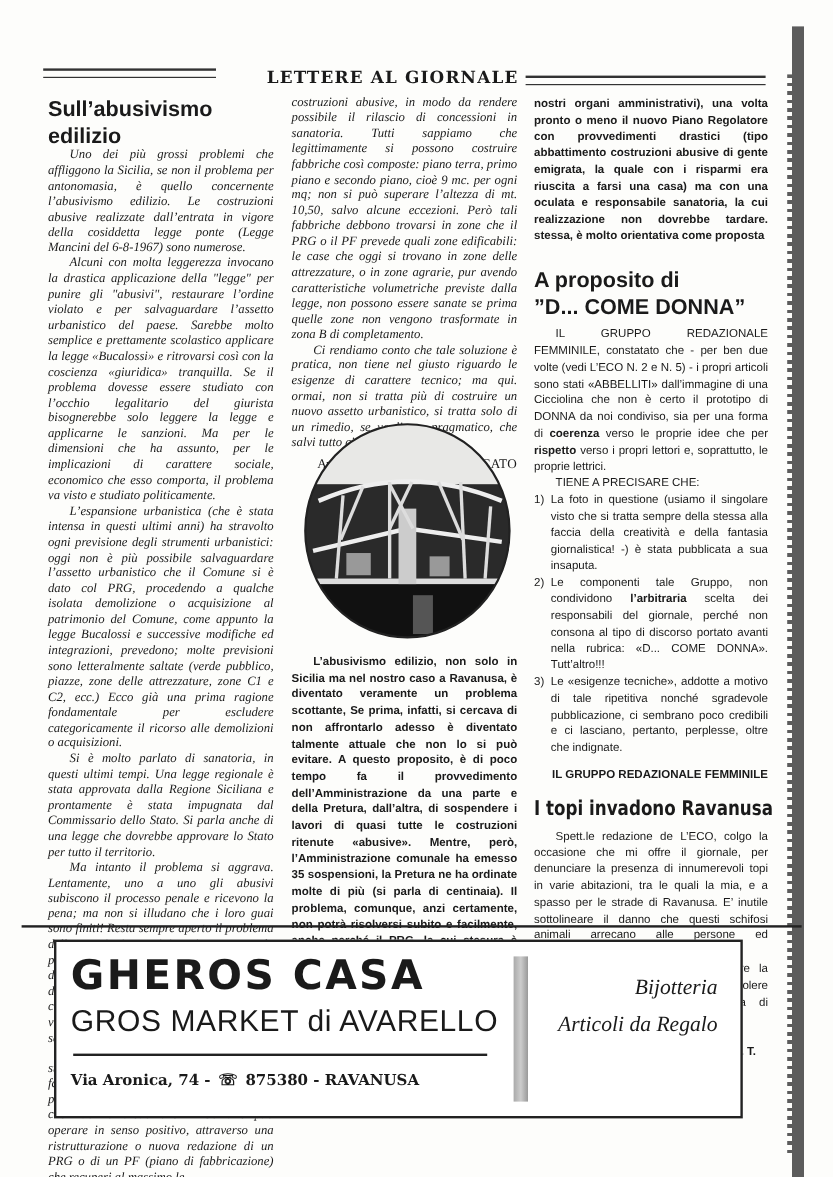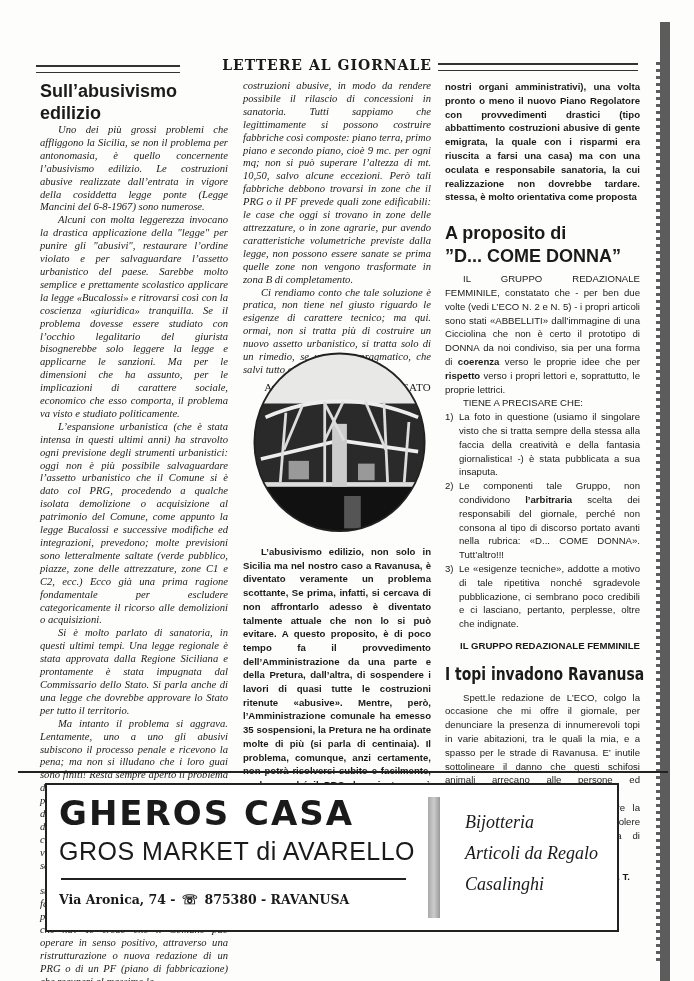--- a/index.html
+++ b/index.html
@@ -1,21 +1,21 @@
 <!DOCTYPE html>
 <html><head>
 <meta charset="utf-8">
 <style>
   html, body { margin:0; padding:0; }
   body { width:694px; height:981px; background:#fdfdfb; position:relative; overflow:hidden; color:#1a1a1a; font-family:"Liberation Serif", serif; }
   .page { position:absolute; left:0; top:0; width:694px; height:981px; }
   .edge { position:absolute; left:660px; top:22px; width:10px; height:959px; background:#5c5c5c; }
   .edge:before { content:""; position:absolute; left:-4px; top:40px; width:5px; height:900px; background:repeating-linear-gradient(180deg,#5c5c5c 0 3px,transparent 3px 7px); }
 
-  .header { position:absolute; left:36px; top:57px; width:402px; height:16px; display:flex; align-items:flex-end;gap:36px; }
+  .header { position:absolute; left:36px; top:57px; width:402px; height:16px; display:flex; align-items:flex-start;gap:36px; }
   .rule { flex:1; height:5px; border-top:2px solid #333; border-bottom:1px solid #333; }
   .header-title { font-family:"DejaVu Serif", serif; font-weight:bold; font-size:14px; letter-spacing:1px; padding:0 6px; white-space:nowrap; }
   .rule-right { position:absolute; left:438px; top:63px; width:200px; height:5px; border-top:2px solid #333; border-bottom:1px solid #333; }
 
   .col { position:absolute; text-align:justify; }
   .col p { margin:0; text-indent:18px; }
   .col1 { left:40px; top:80px; width:188px; font-family:"Liberation Serif", serif; font-style:italic; font-size:10.6px; line-height:12.9px; }
   .h-main { font-family:"Liberation Sans", sans-serif; font-weight:bold; font-style:normal; font-size:18px; line-height:22px; margin:5px 0 7px 0; text-indent:0 !important; }
   .col2 { left:243px; top:80px; width:188px; font-style:italic; font-size:10.6px; line-height:12.9px; }
   .signature { text-align:right; font-style:normal; font-size:11px; letter-spacing:0.3px; margin-top:4px; }
@@ -27,21 +27,21 @@
   .col3 { left:445px; top:80px; width:195px; font-family:"Liberation Sans", sans-serif; font-size:9.6px; line-height:13.8px; }
   .col3 .bold { font-weight:bold; }
   .h2 { font-family:"Liberation Sans", sans-serif; font-weight:bold; font-size:18px; line-height:23px; text-indent:0 !important; }
   .list-item { display:flex; }
   .list-item .num { width:14px; flex:none; }
   .list-item .txt { flex:1; }
   .h3 { font-family:"DejaVu Sans", sans-serif; font-weight:bold; font-size:17px; line-height:22px; transform:scaleX(0.82); transform-origin:left; white-space:nowrap; text-indent:0 !important; }
 
   .bottom-rule { position:absolute; left:18px; top:771px; width:650px; height:2px; background:#222; }
 
-  .ad { position:absolute; left:45px; top:783px; width:570px; height:145px; border:2px solid #222; background:#fff; }
+  .ad { position:absolute; left:45px; top:783px; width:570px; height:145px; border:2px solid #222; background:#fff;text-align:right; }
   .ad-name { position:absolute; left:12px; top:8px; font-family:"DejaVu Sans", sans-serif; font-weight:bold; font-size:34px; letter-spacing:2px; transform:scaleX(1.0); }
   .ad-sub { position:absolute; left:12px; top:52px; font-family:"Liberation Sans", sans-serif; font-size:25px; letter-spacing:0.5px; }
   .ad-line { position:absolute; left:14px; top:93px; width:345px; height:1.5px; background:#222; }
   .ad-addr { position:absolute; left:12px; top:107px; font-family:"DejaVu Serif", serif; font-weight:bold; font-size:12.5px; white-space:nowrap; }
   .phone-icon { display:inline-block; font-size:13px; margin:0 2px; }
   .ad-bar { position:absolute; left:381px; top:12px; width:12px; height:121px; background:linear-gradient(90deg,#aaa,#ccc,#999); }
   .ad-right { position:absolute; left:418px; top:22px; font-family:"Liberation Serif", serif; font-style:italic; font-size:18px; line-height:31px; }
 </style>
 </head>
 <body>
@@ -149,16 +149,15 @@
     <div class="ad-addr">
       <span>Via Aronica, 74 -</span>
       <span class="phone-icon">☏</span>
       <span>875380</span>
       <span>- RAVANUSA</span>
     </div>
     <div class="ad-bar"></div>
     <div class="ad-right">
       <div>Bijotteria</div>
       <div>Articoli da Regalo</div>
-      <div>Casalinghi</div>
     </div>
   </div>
 </div>
 
 </body></html>

